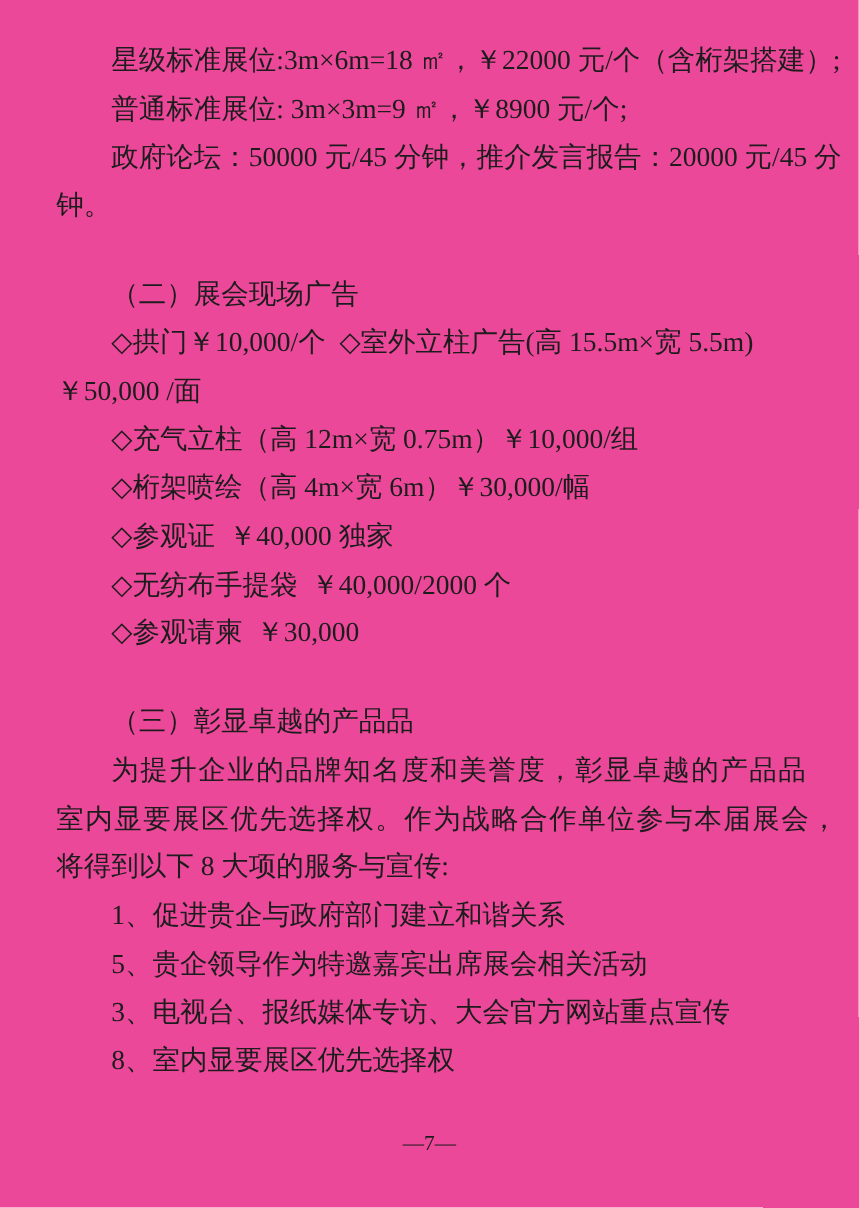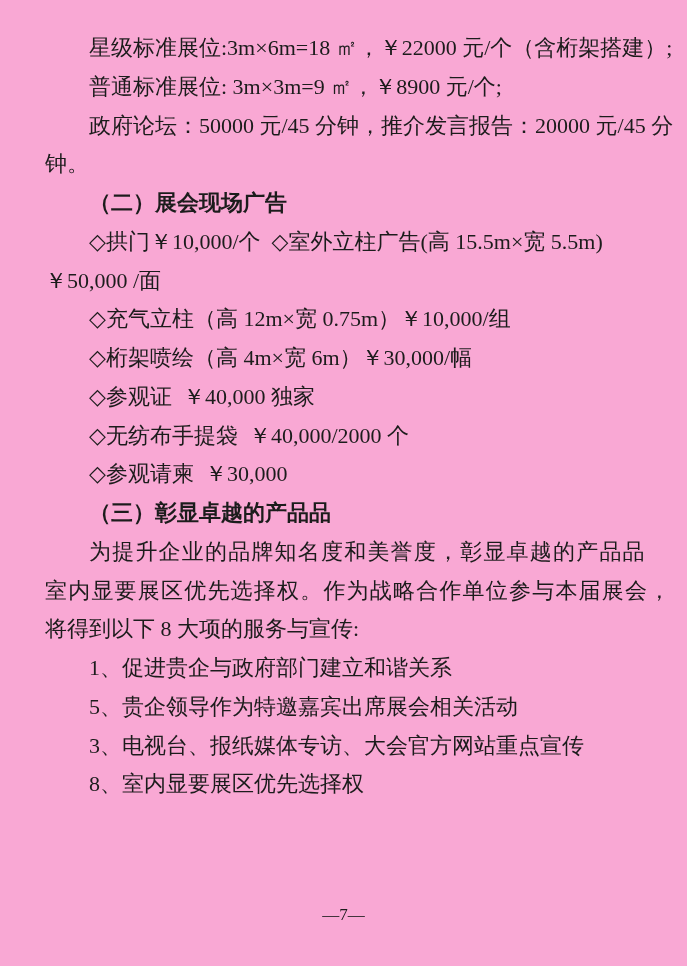--- a/index.html
+++ b/index.html
@@ -4,40 +4,40 @@
 <style>
   html, body {
     margin: 0;
     padding: 0;
     background: #ffffff;
   }
   .page {
     position: relative;
     width: 687px;
     height: 966px;
-    background: #f9a8d4;
+    background: #ec4899;
     font-family: "Liberation Serif", "DejaVu Serif", serif;
     color: #1c1c1c;
     overflow: hidden;
   }
   .content {
     position: absolute;
     top: 29px;
     left: 45px;
     width: 600px;
   }
   .line {
     font-size: 22px;
     line-height: 38.75px;
     height: 38.75px;
     white-space: pre;
     font-weight: 400;
   }
   .line.indent { text-indent: 44px; }
-  .line.bold   { font-weight: 700; }
+  .line.bold   { font-weight: 400; margin-top: 32px; }
   .line.spread { letter-spacing: 1.2px; }
   .footer {
     position: absolute;
     top: 903px;
     left: 0;
     width: 100%;
     text-align: center;
     font-size: 17px;
     line-height: 24px;
     color: #1c1c1c;

